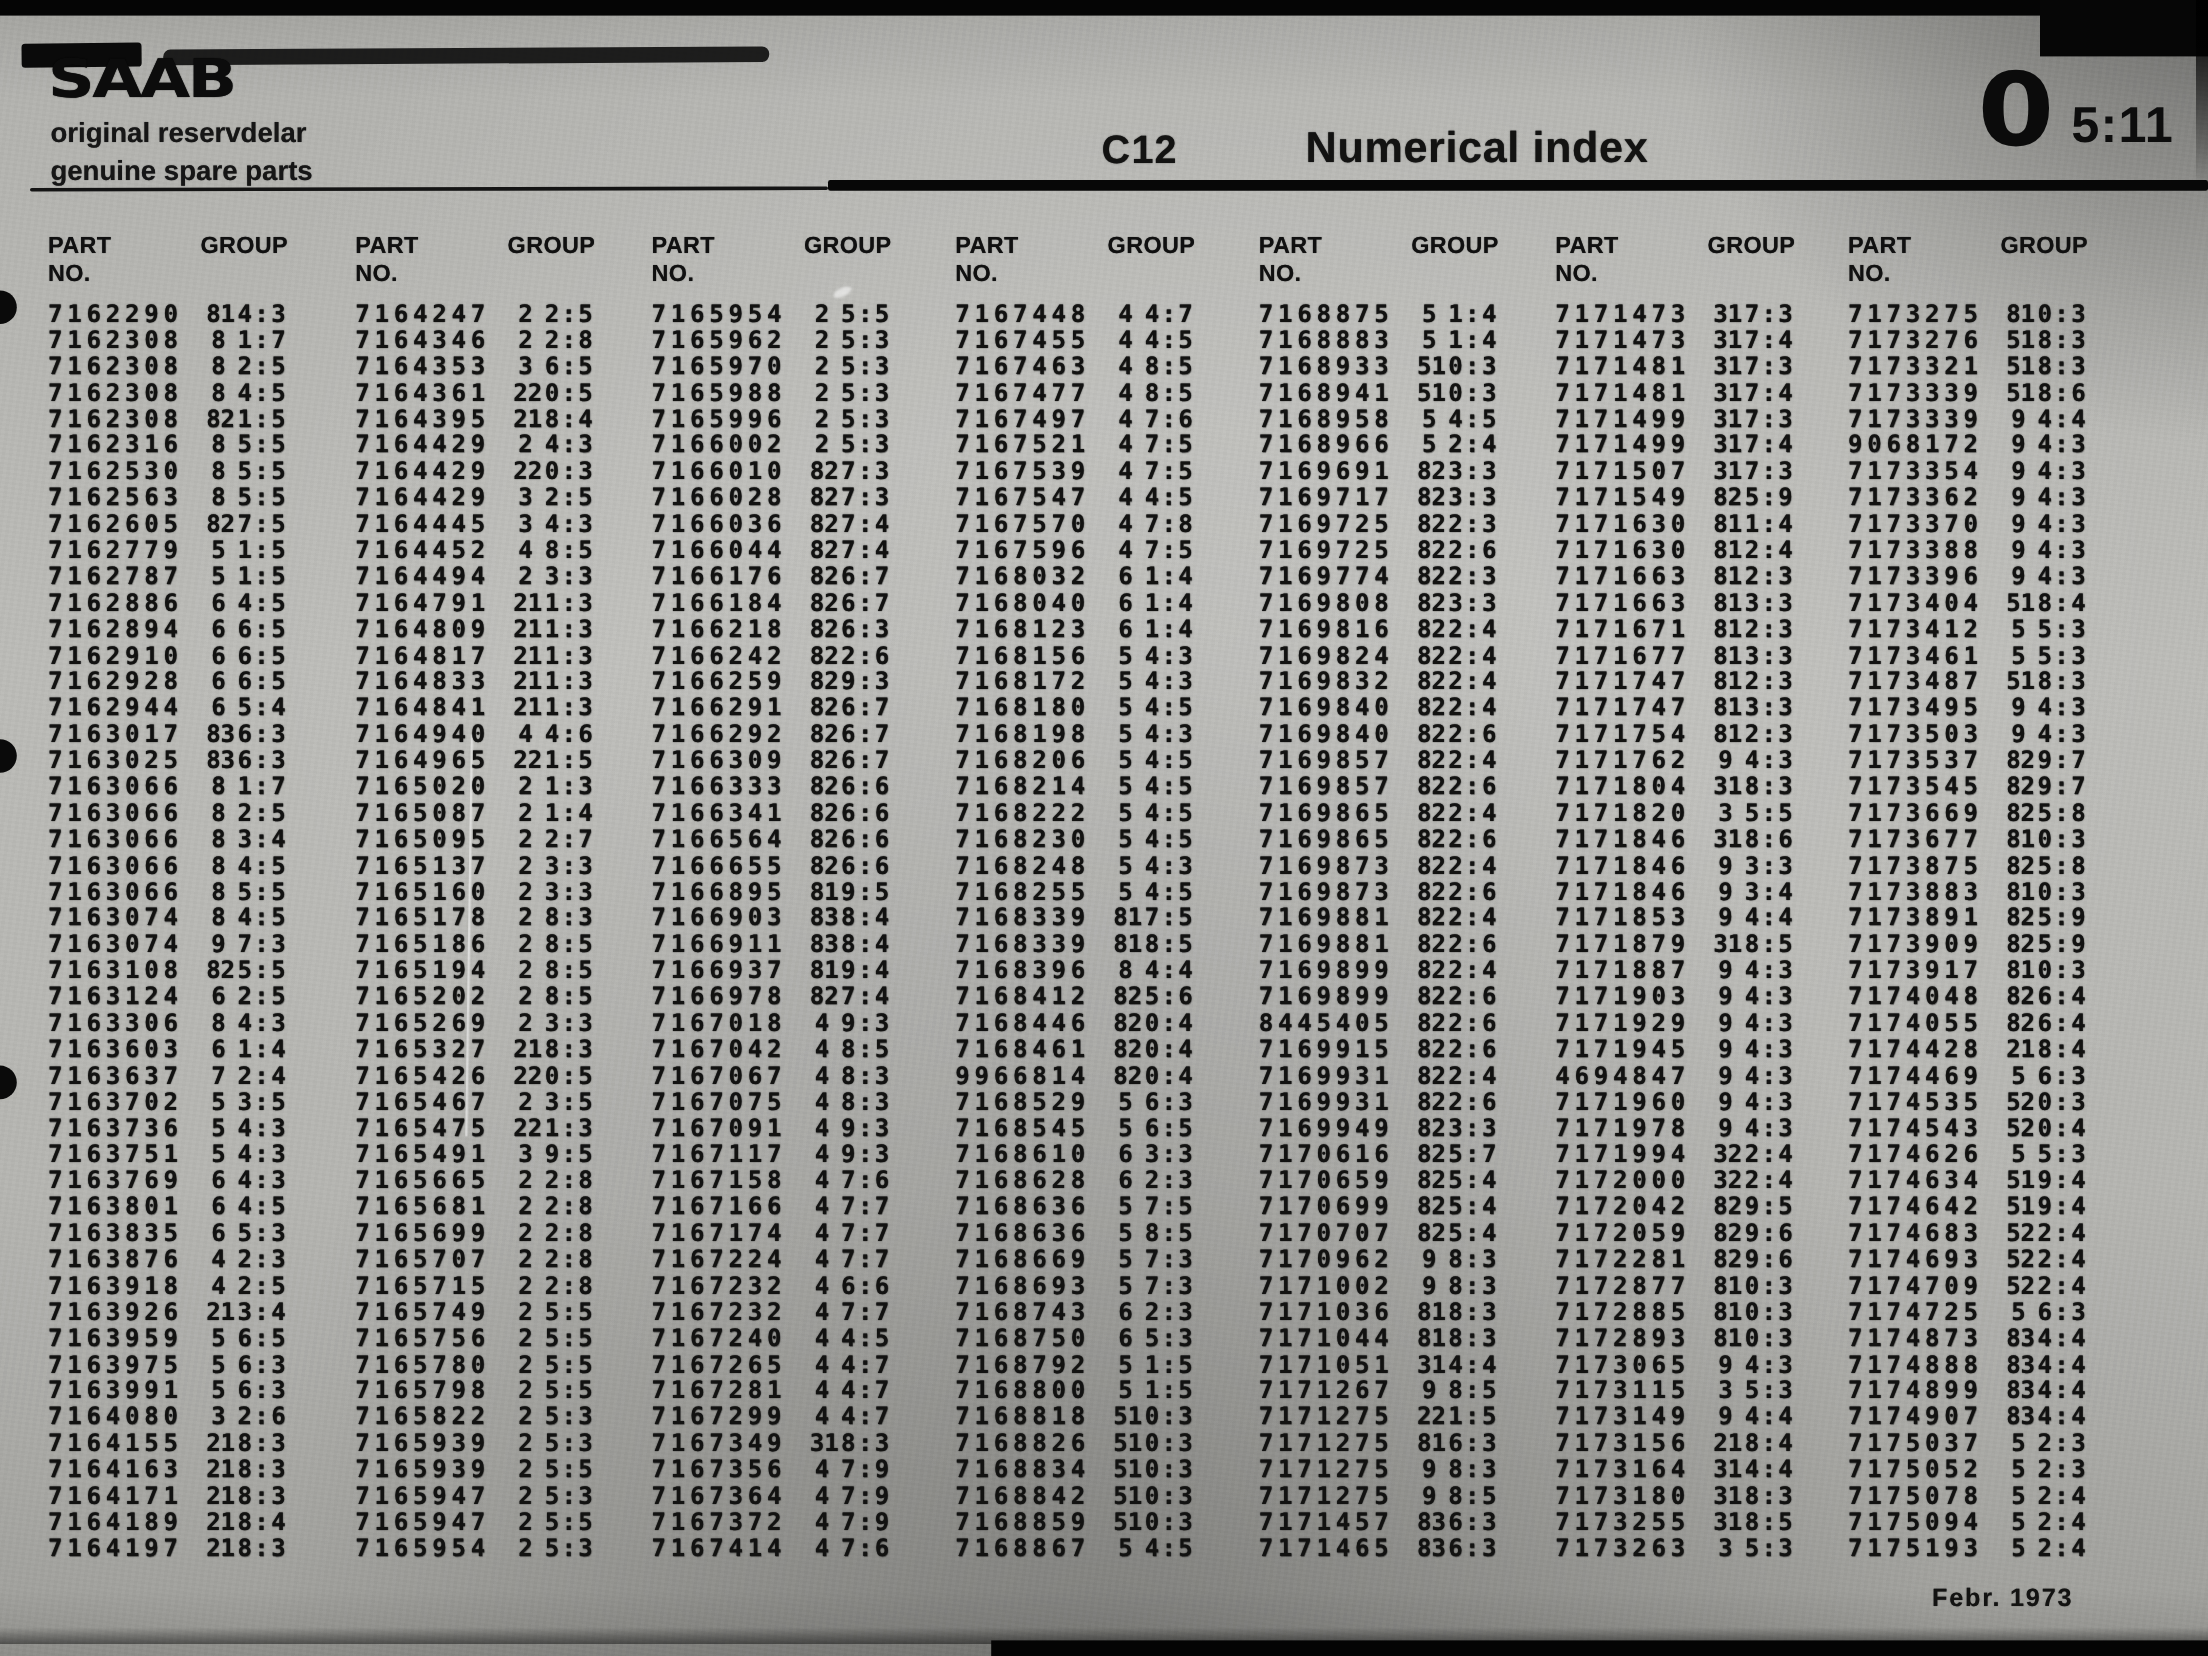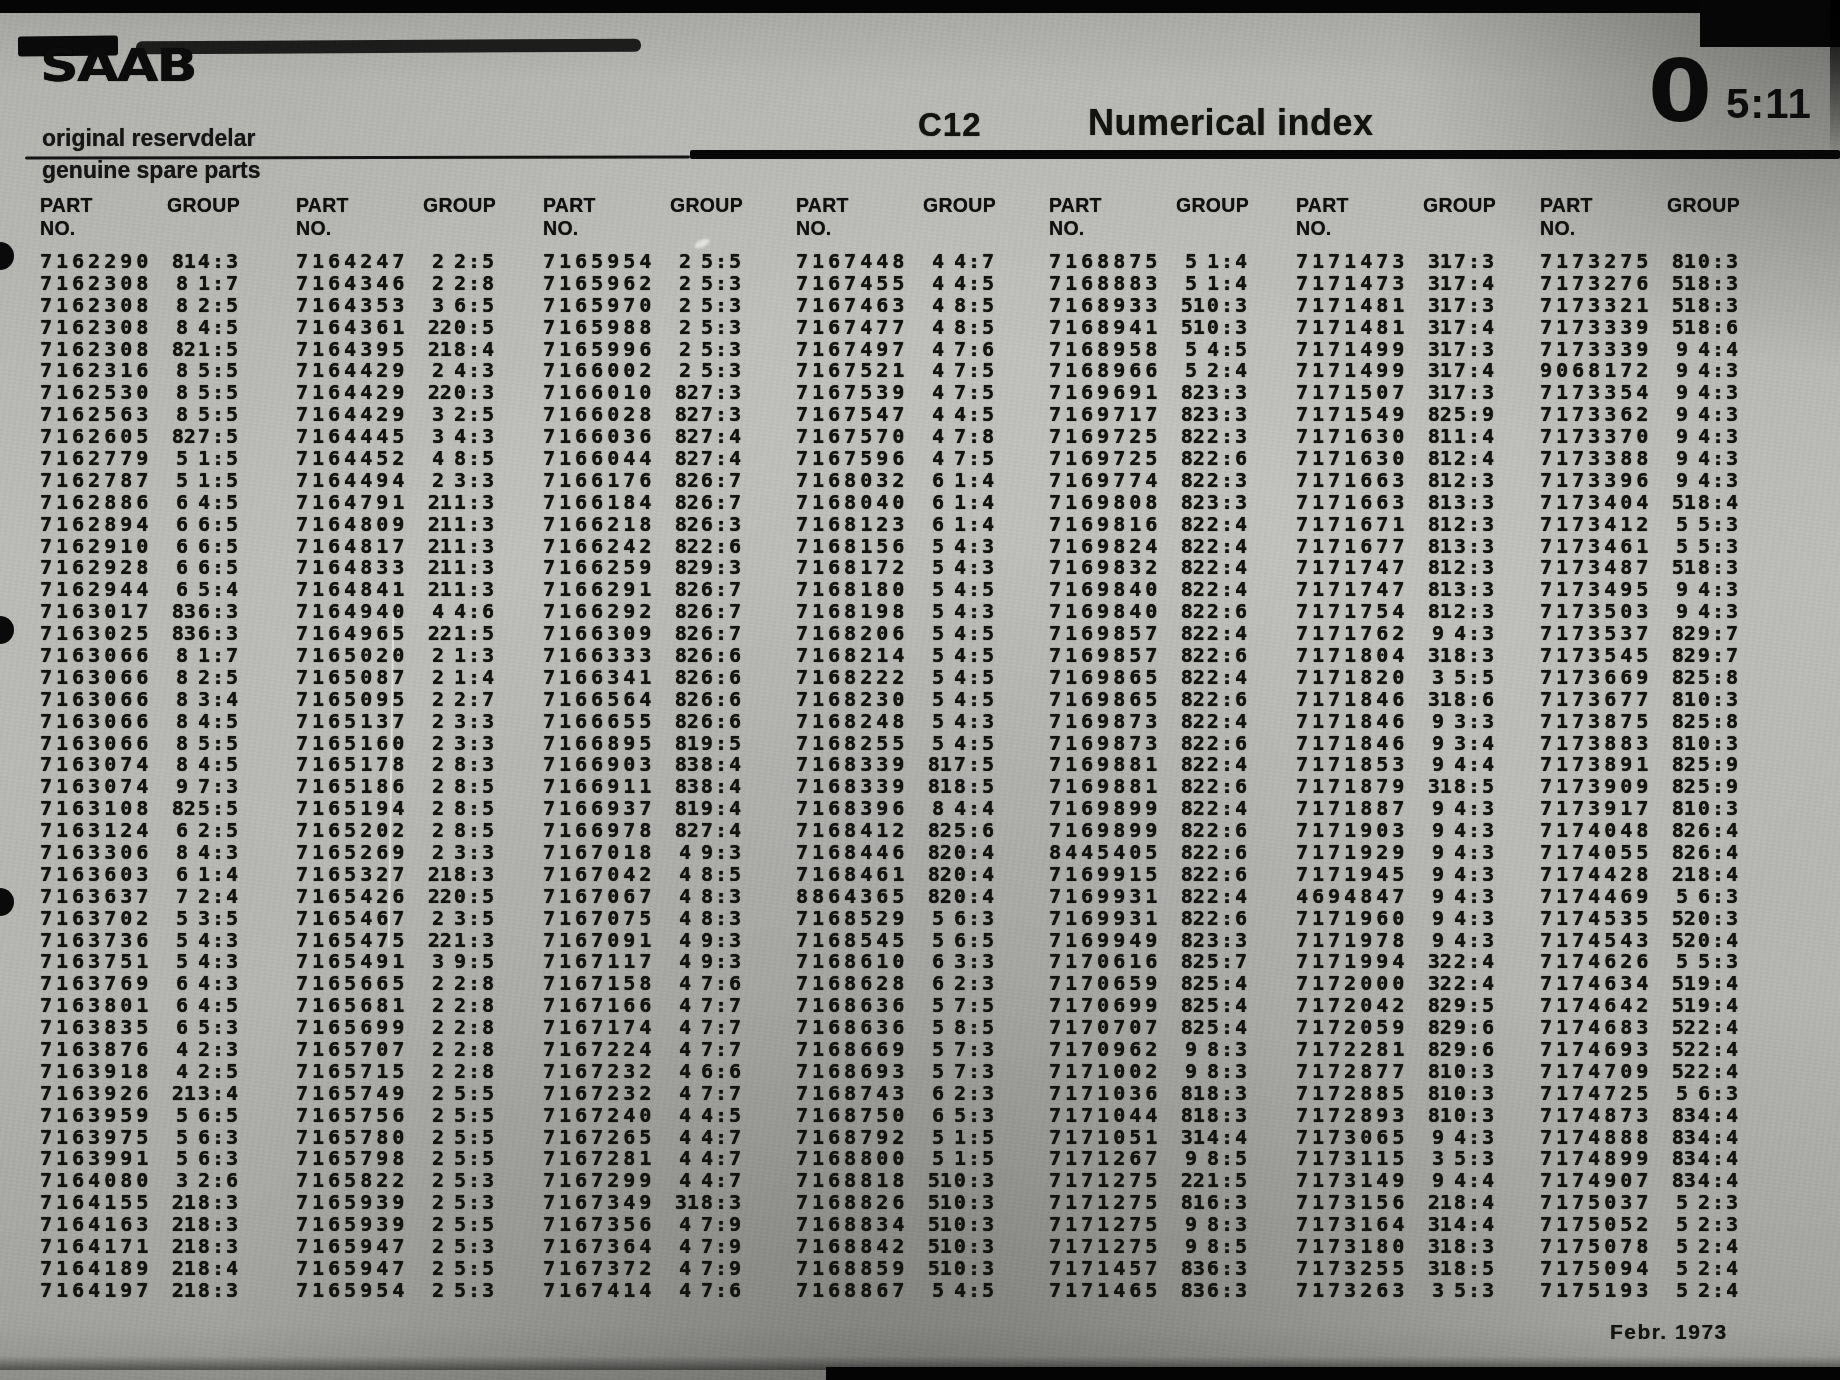--- a/index.html
+++ b/index.html
@@ -28,21 +28,21 @@
   .shadow-bottom{position:absolute;left:0;top:1356px;width:1840px;height:14px;background:linear-gradient(180deg,rgba(0,0,0,0),rgba(0,0,0,.45));}
   .hole{position:absolute;left:-14px;width:28px;height:28px;border-radius:50%;background:#0a0a0a;}
   .hole.h1{top:242px}.hole.h2{top:616px}.hole.h3{top:888px}
   .scratch{position:absolute;left:390px;top:612px;width:2px;height:335px;background:rgba(255,255,255,.5);transform:rotate(.8deg);border-radius:2px;filter:blur(.4px);}
   .glint{position:absolute;left:694px;top:240px;width:16px;height:7px;background:rgba(255,255,255,.55);border-radius:50%;transform:rotate(-25deg);filter:blur(1px);}
 
   
   .brand{position:absolute;left:40px;top:44px;font-family:"DejaVu Sans", sans-serif;font-weight:900;
     font-size:54px;line-height:1;letter-spacing:-2px;transform:scaleY(.82);transform-origin:left top;
     color:#0c0c0c;text-shadow:0 0 1px #000;}
-  .brand-sub{position:absolute;left:42px;font-size:23px;font-weight:bold;color:#161616;text-shadow:0 0 .8px rgba(0,0,0,.7);margin-top:28px;}
+  .brand-sub{position:absolute;left:42px;font-size:23px;font-weight:bold;color:#161616;text-shadow:0 0 .8px rgba(0,0,0,.7);}
   .sub1{top:97px}.sub2{top:129px}
   .rule{position:absolute;background:#141414;border-radius:2px;}
   .rule-a{left:25px;top:156px;width:665px;height:3px;transform:rotate(-.1deg);}
   .rule-b{left:690px;top:150px;width:1150px;height:9px;background:#070707;}
   .section-code{position:absolute;left:918px;top:106px;font-size:33px;font-weight:bold;letter-spacing:1px;text-shadow:0 0 1px rgba(0,0,0,.8);}
   .page-title{position:absolute;left:1048px;top:102px;font-size:36px;font-weight:bold;letter-spacing:.5px;text-shadow:0 0 1px rgba(0,0,0,.8);margin-left:40px;}
   .tab-number{position:absolute;left:1648px;top:50px;font-size:92px;line-height:1;font-weight:bold;font-family:"DejaVu Sans", sans-serif;color:#0b0b0b;transform:scaleY(.92);transform-origin:left top;}
   .page-ref{position:absolute;left:1726px;top:80px;font-size:42px;font-weight:bold;letter-spacing:1px;color:#0d0d0d;}
 
   
@@ -980,21 +980,21 @@
             <span class="part">7168446</span>
             <span class="grp">8</span>
             <span class="ref">20:4</span>
           </div>
           <div class="row">
             <span class="part">7168461</span>
             <span class="grp">8</span>
             <span class="ref">20:4</span>
           </div>
           <div class="row">
-            <span class="part">8864365</span>
+            <span class="part">9966814</span>
             <span class="grp">8</span>
             <span class="ref">20:4</span>
           </div>
           <div class="row">
             <span class="part">7168529</span>
             <span class="grp">5</span>
             <span class="ref">6:3</span>
           </div>
           <div class="row">
             <span class="part">7168545</span>

